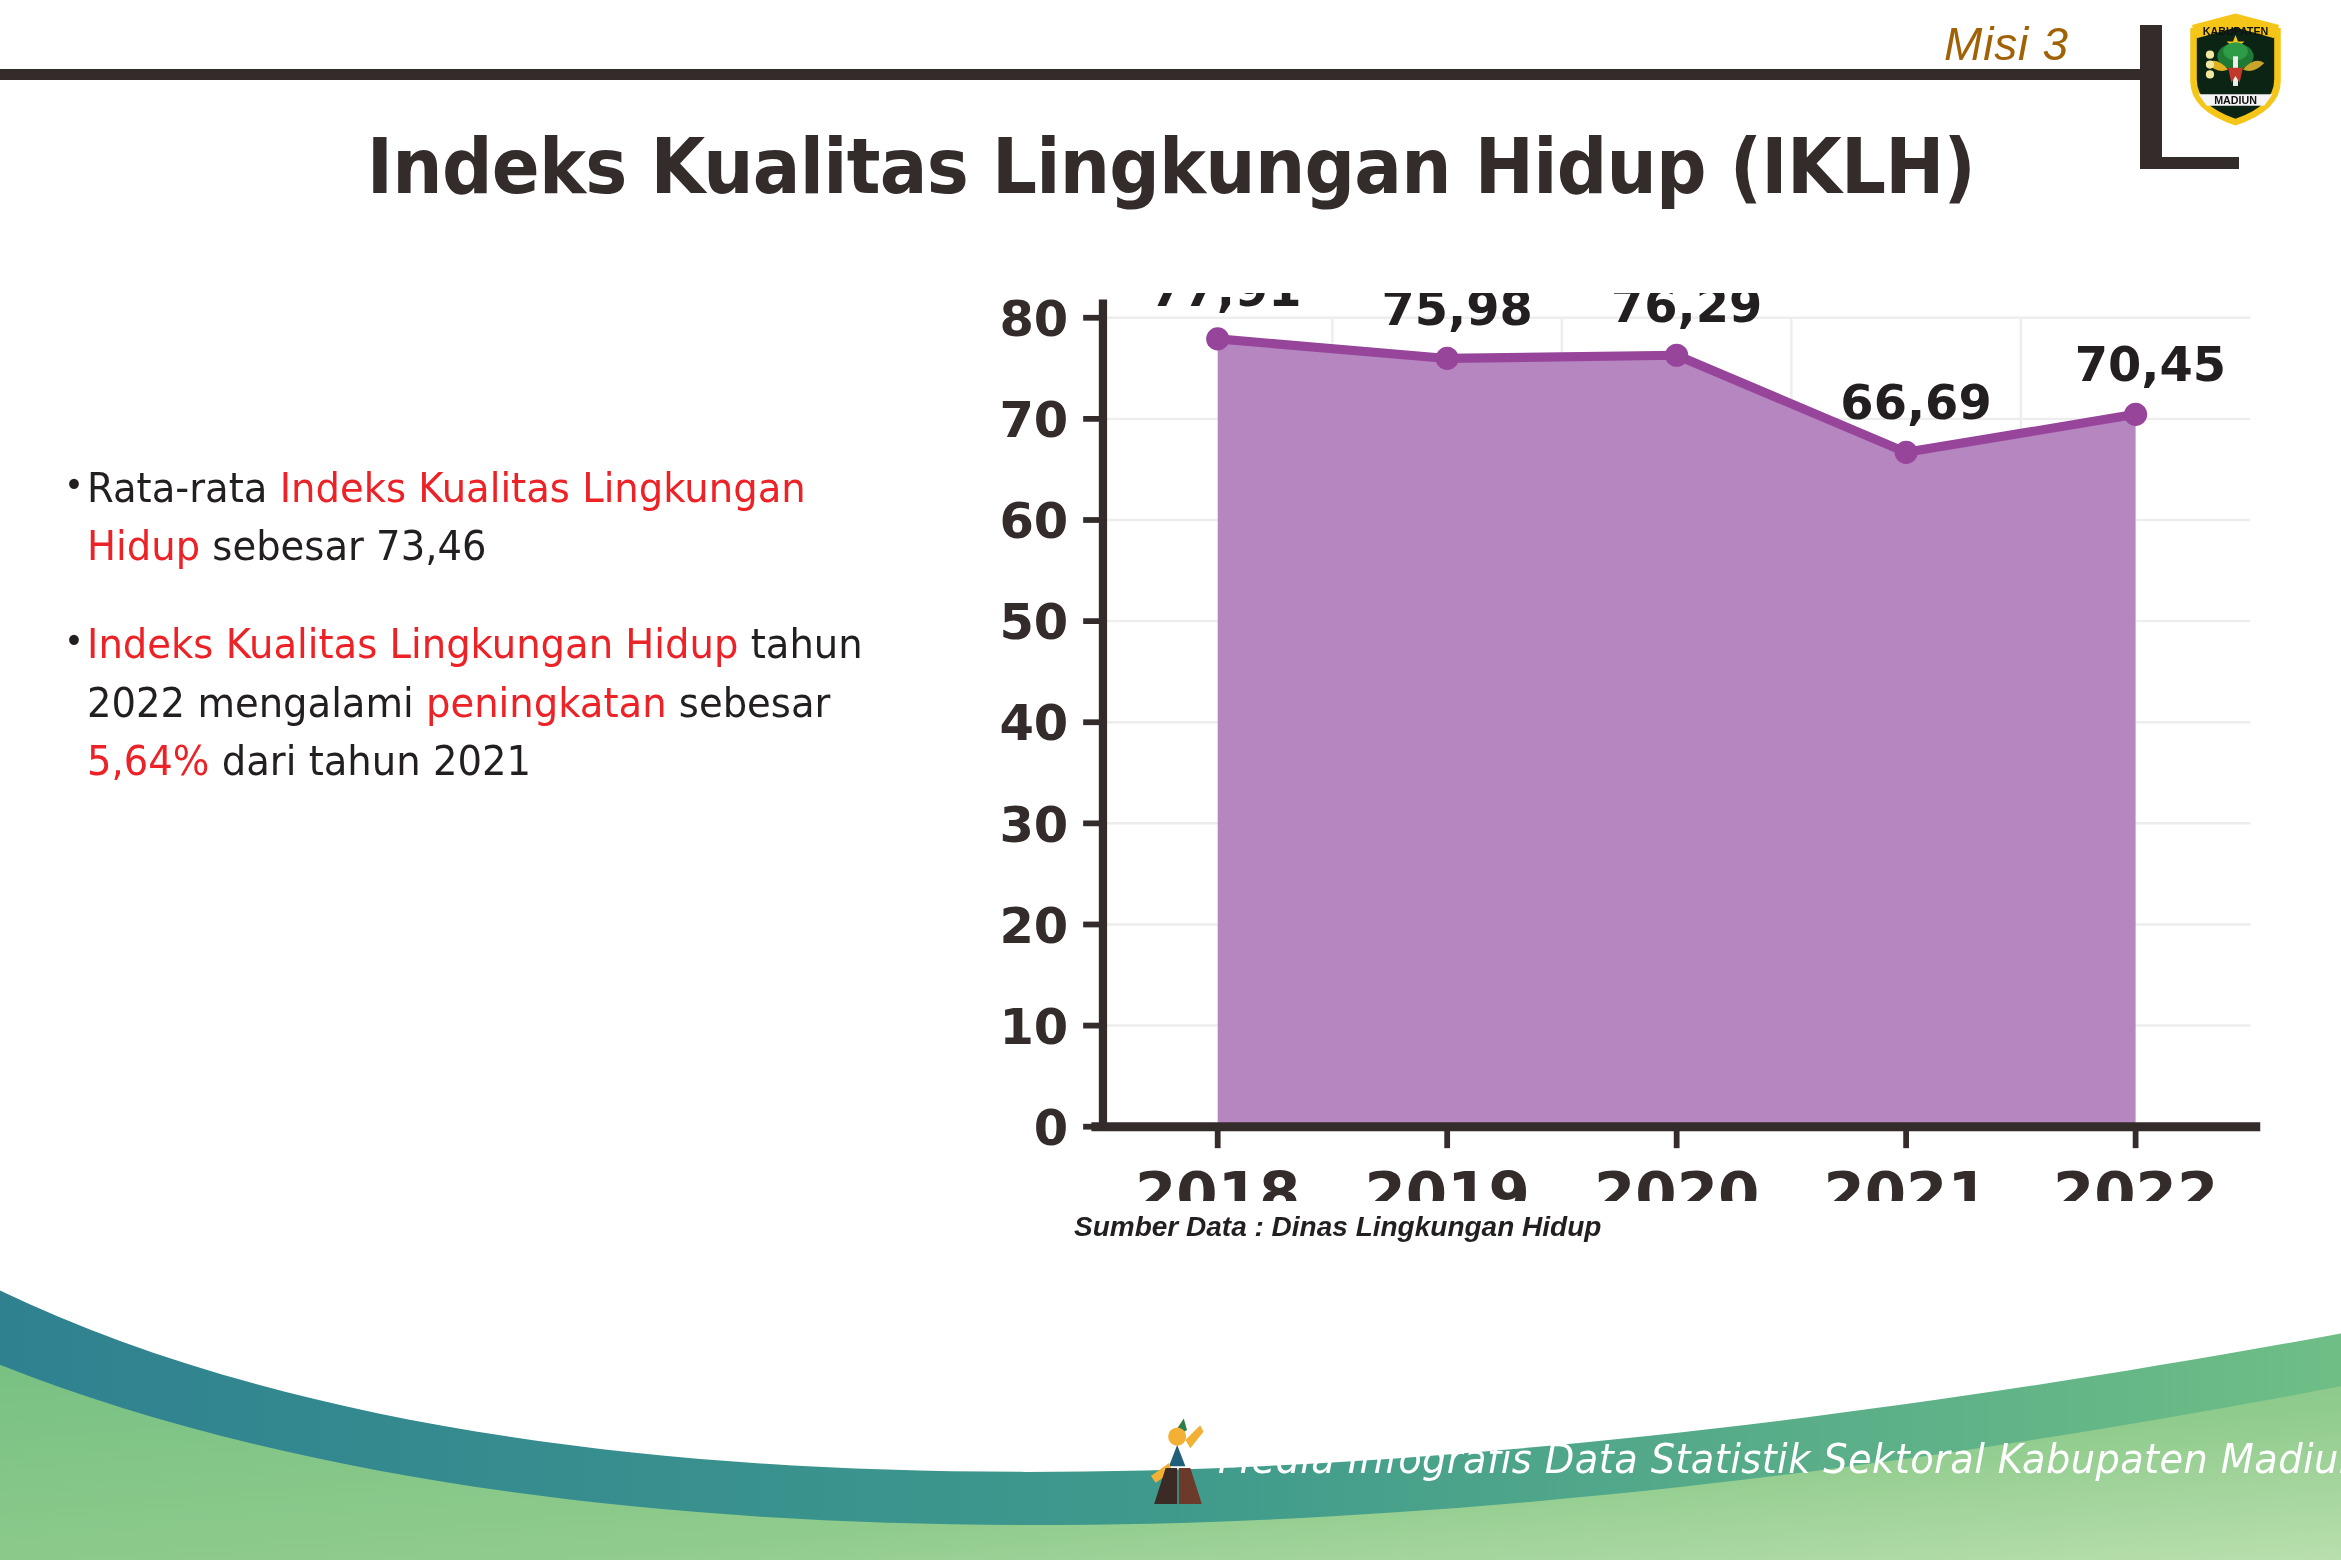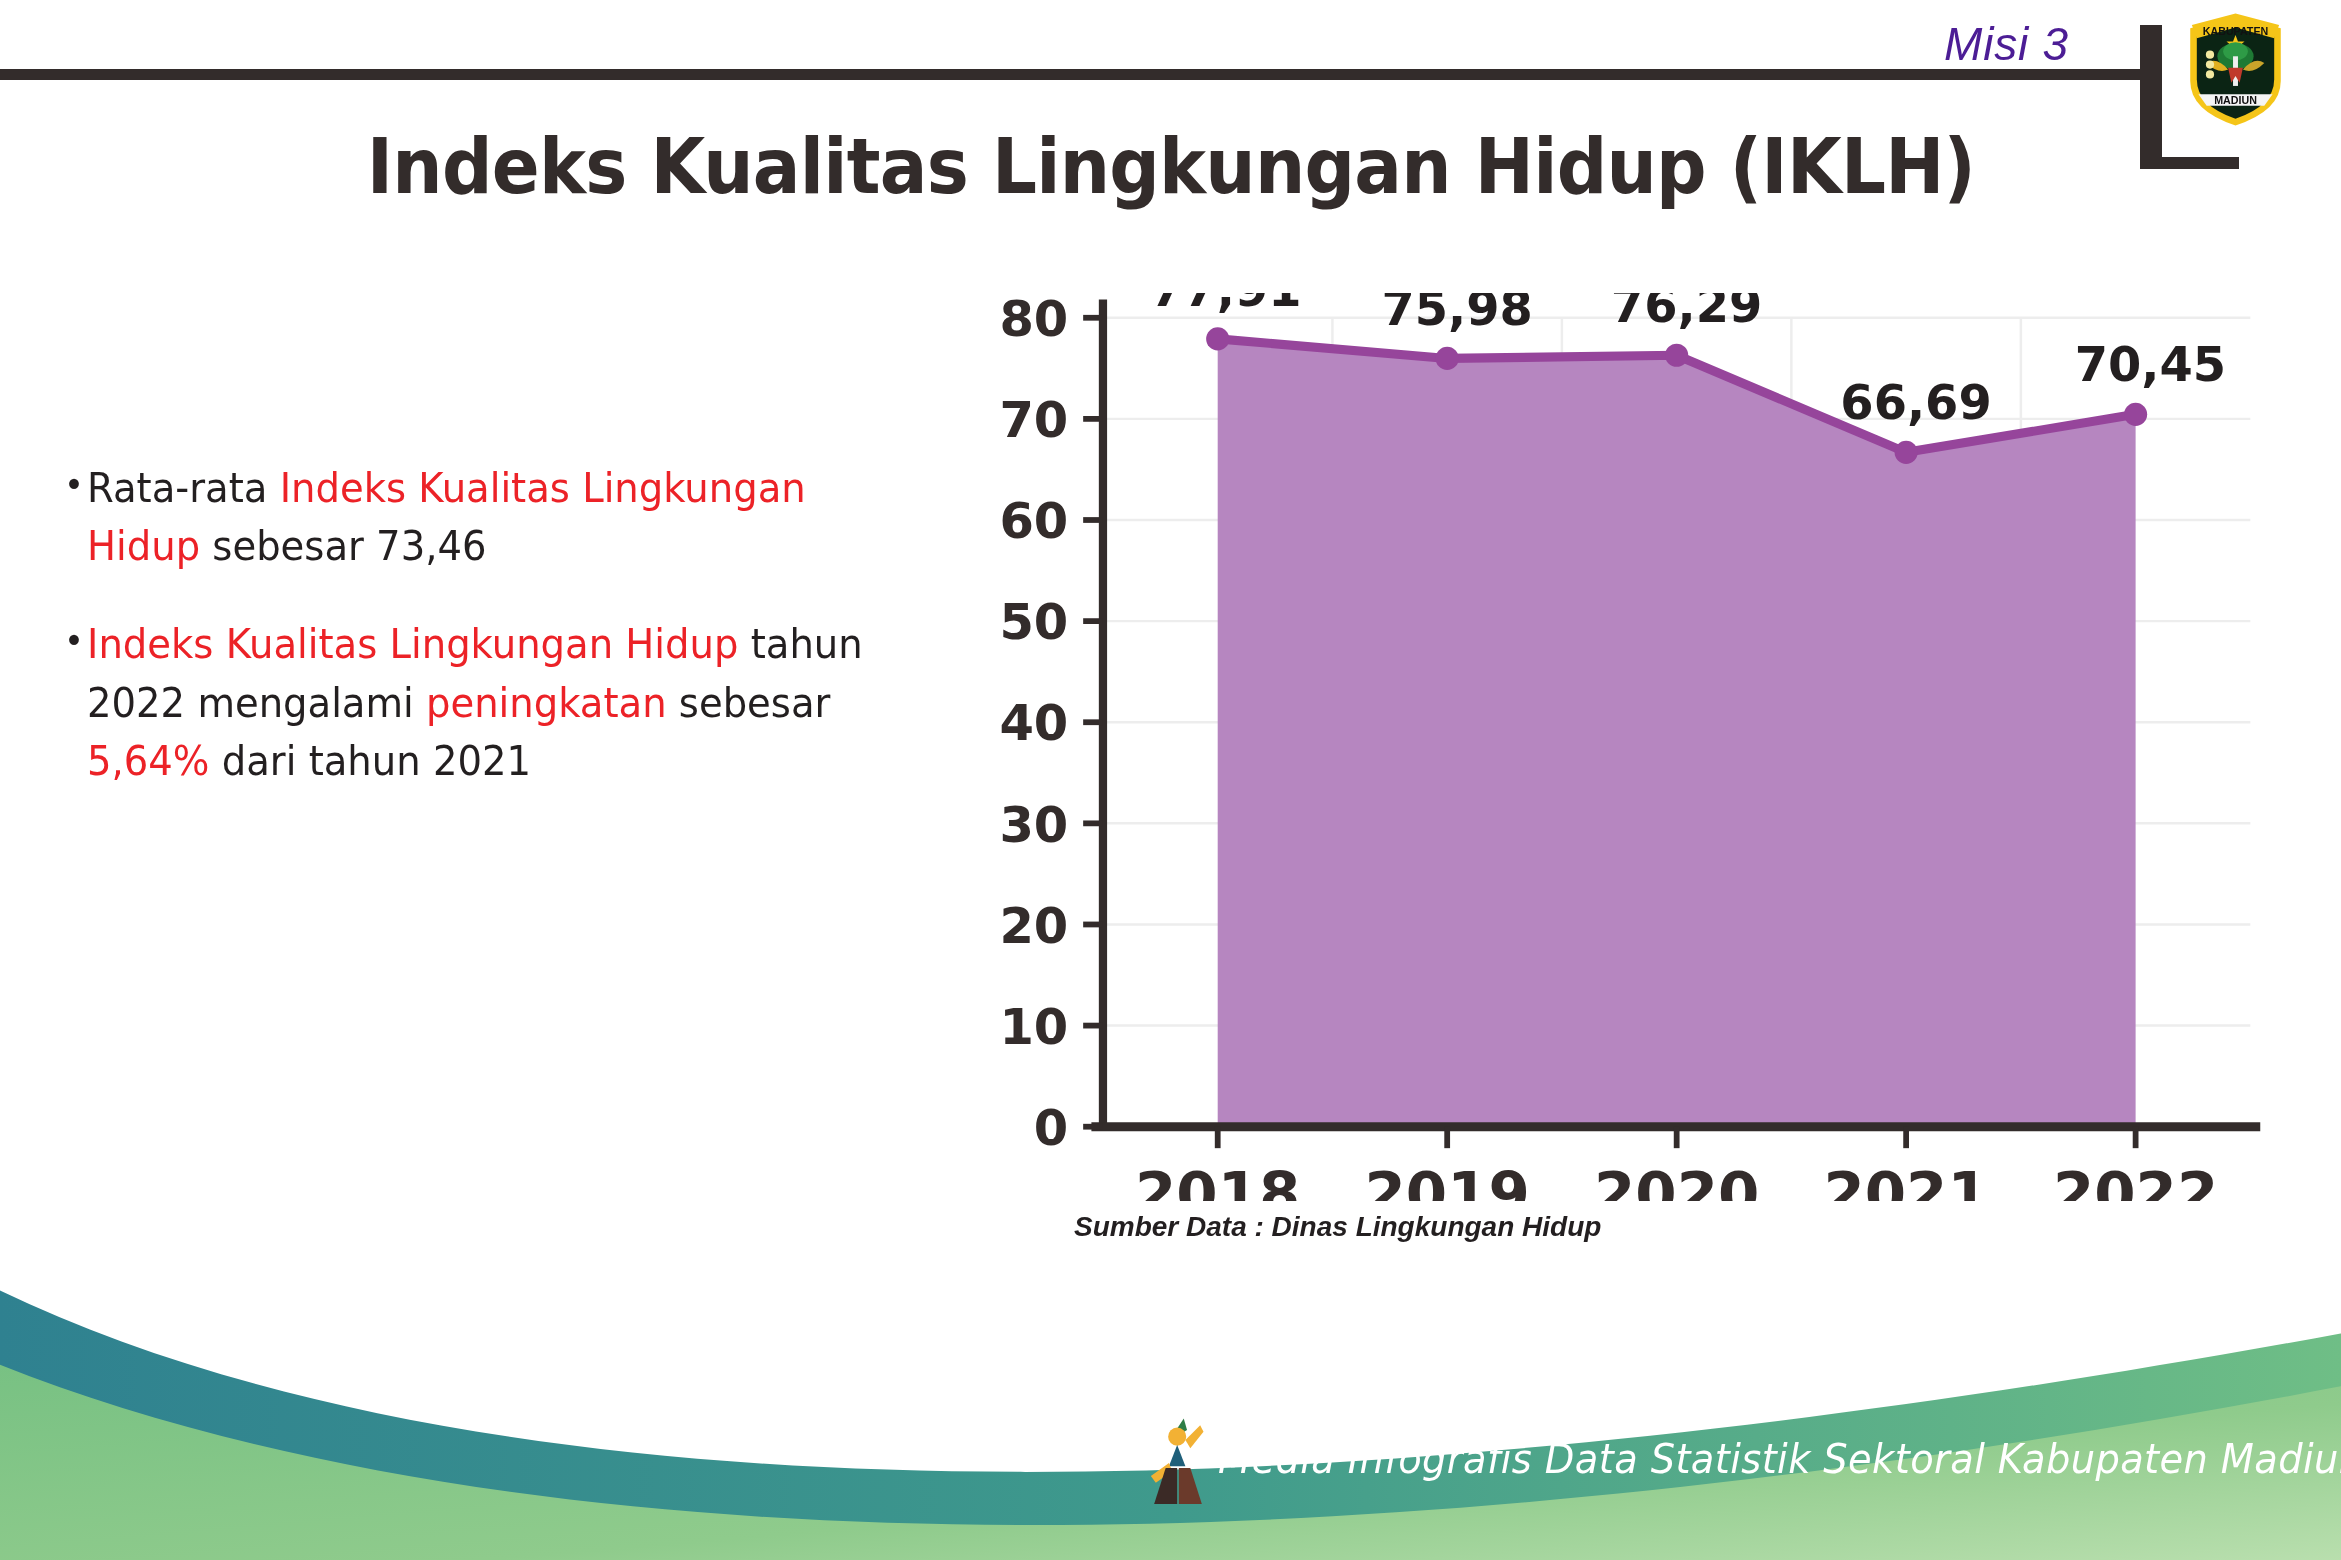--- a/index.html
+++ b/index.html
@@ -23,21 +23,21 @@
   .header-bracket-foot{
     position:absolute;left:2140px;top:157px;width:99px;height:11.6px;
     background:#332C2B;
   }
   .header-bracket-top{
     position:absolute;left:2140px;top:25px;width:21.5px;height:50px;
     background:#332C2B;
   }
   .misi-label{
     position:absolute;right:273px;top:16.5px;
-    font-size:46px;font-style:italic;color:#4c1d95;
+    font-size:46px;font-style:italic;color:#a16207;
     font-family:"Liberation Sans",sans-serif;letter-spacing:0.8px;
     white-space:nowrap;
   }
 
   
   .crest{
     position:absolute;right:53px;top:5px;width:107px;height:124px;
   }
 
   

